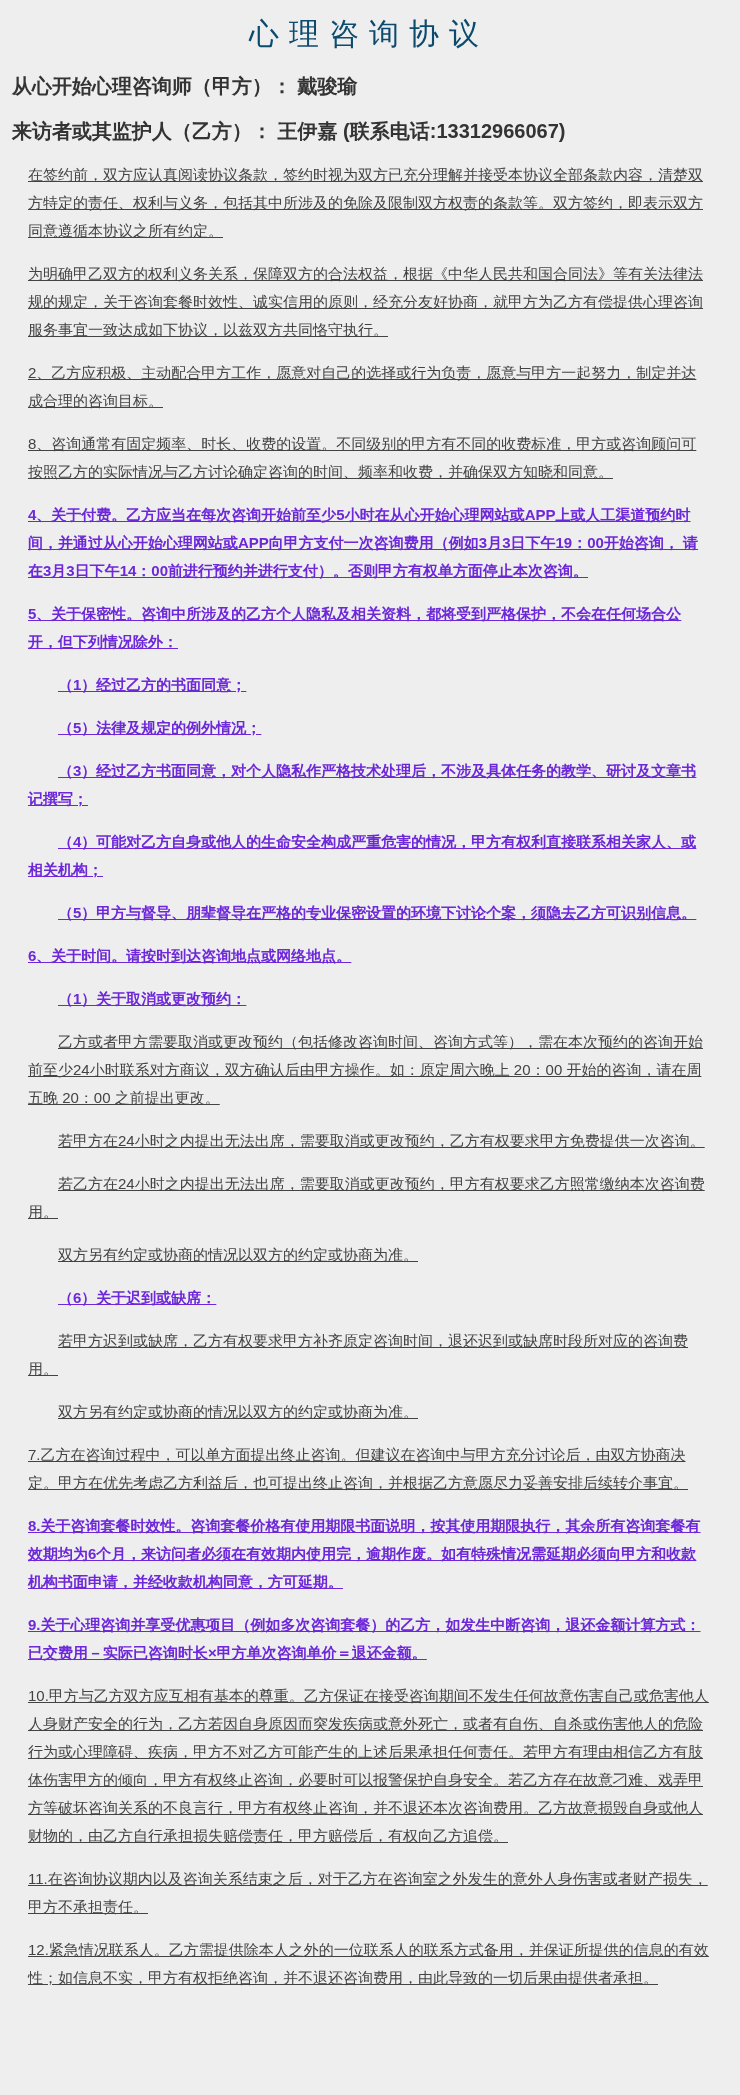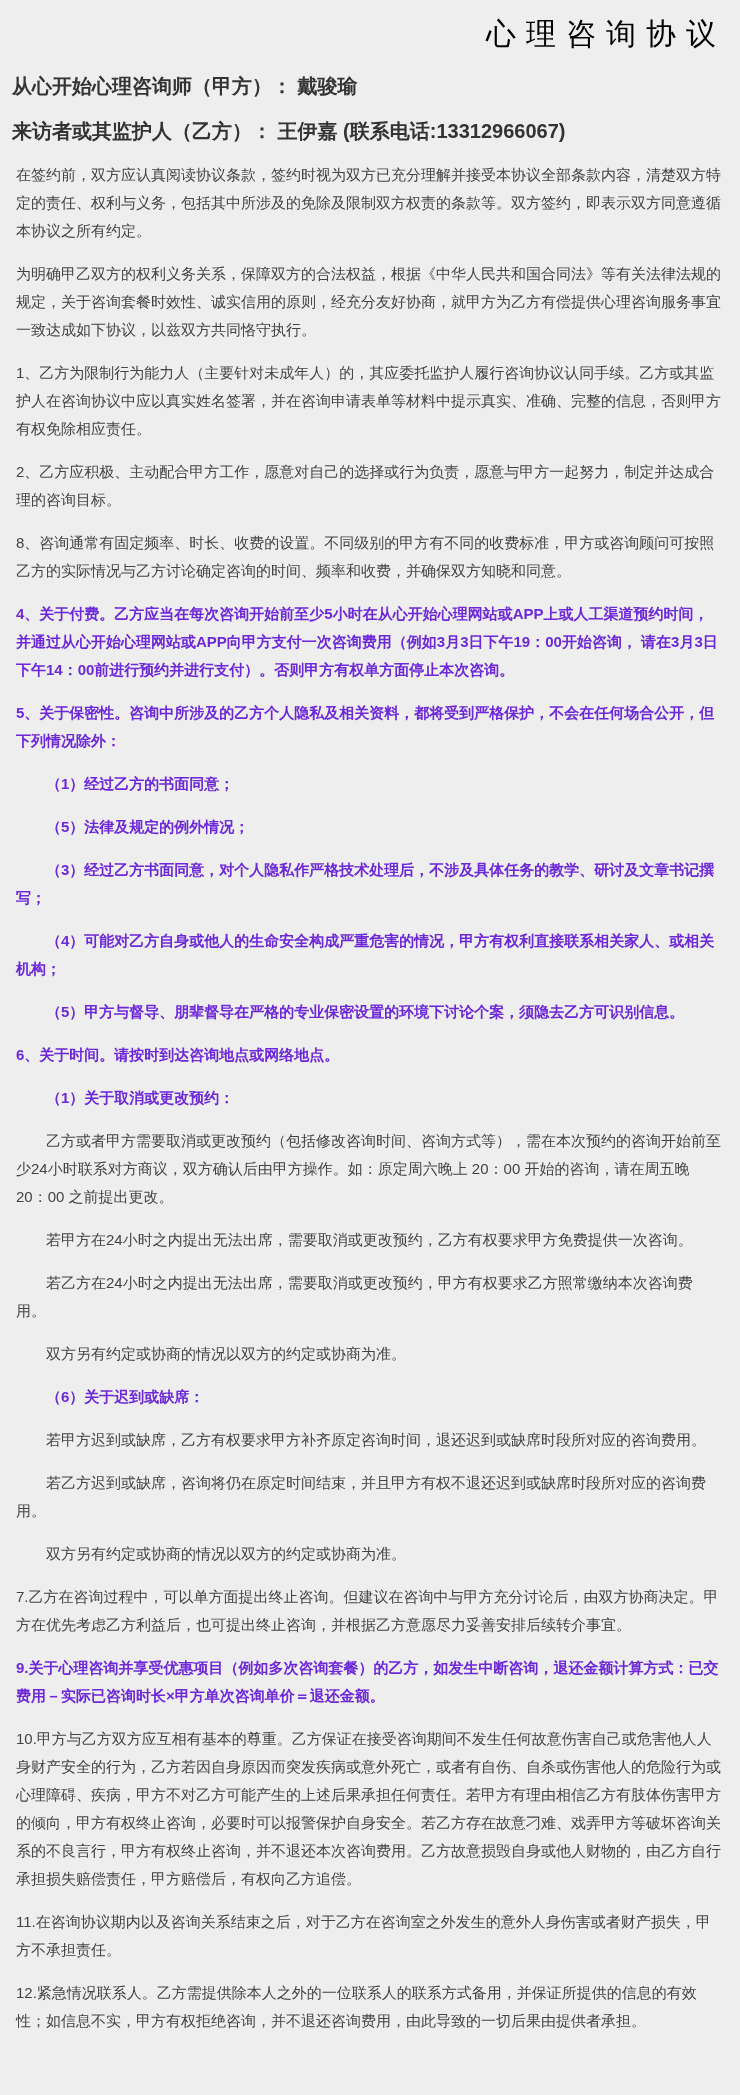--- a/index.html
+++ b/index.html
@@ -6,76 +6,76 @@
   html, body { background: #eeeeee; }
   body {
     width: 740px;
     min-height: 2095px;
     font-family: "Liberation Sans", "DejaVu Sans", sans-serif;
     color: #424242;
     margin: 0 auto;
   }
   .page { padding: 10px 14px 60px 12px; }
   .title {
-    text-align: right;
+    text-align: center;
     font-size: 30px;
     font-weight: 400;
     letter-spacing: 10px;
-    color: #000000;
+    color: #0c4a6e;
     margin: 4px 0 16px 0;
   }
   .party {
     font-size: 20px;
     font-weight: 700;
     color: #333333;
     margin: 15px 0;
     line-height: 1.5;
   }
   .para {
     font-size: 15px;
     line-height: 28px;
-    margin: 15px 4px;
+    margin: 15px 16px;
     color: #434343;
+    text-decoration: underline;
   }
   .para.bold { font-weight: 700; color: #6d28d9; }
   .para.indent { text-indent: 2em; }
 </style>
 </head>
 <body>
 
 <div class="page">
 
   <h1 class="title">心理咨询协议</h1>
 
   <div class="party">从心开始心理咨询师（甲方）： 戴骏瑜</div>
   <div class="party">来访者或其监护人（乙方）： 王伊嘉 (联系电话:13312966067)</div>
 
   <div id="clauses">
       <p class="para">在签约前，双方应认真阅读协议条款，签约时视为双方已充分理解并接受本协议全部条款内容，清楚双方特定的责任、权利与义务，包括其中所涉及的免除及限制双方权责的条款等。双方签约，即表示双方同意遵循本协议之所有约定。</p>
       <p class="para">为明确甲乙双方的权利义务关系，保障双方的合法权益，根据《中华人民共和国合同法》等有关法律法规的规定，关于咨询套餐时效性、诚实信用的原则，经充分友好协商，就甲方为乙方有偿提供心理咨询服务事宜一致达成如下协议，以兹双方共同恪守执行。</p>
-      <p class="para">1、乙方为限制行为能力人（主要针对未成年人）的，其应委托监护人履行咨询协议认同手续。乙方或其监护人在咨询协议中应以真实姓名签署，并在咨询申请表单等材料中提示真实、准确、完整的信息，否则甲方有权免除相应责任。</p>
       <p class="para">2、乙方应积极、主动配合甲方工作，愿意对自己的选择或行为负责，愿意与甲方一起努力，制定并达成合理的咨询目标。</p>
       <p class="para">8、咨询通常有固定频率、时长、收费的设置。不同级别的甲方有不同的收费标准，甲方或咨询顾问可按照乙方的实际情况与乙方讨论确定咨询的时间、频率和收费，并确保双方知晓和同意。</p>
       <p class="para bold">4、关于付费。乙方应当在每次咨询开始前至少5小时在从心开始心理网站或APP上或人工渠道预约时间，并通过从心开始心理网站或APP向甲方支付一次咨询费用（例如3月3日下午19：00开始咨询， 请在3月3日下午14：00前进行预约并进行支付）。否则甲方有权单方面停止本次咨询。</p>
       <p class="para bold">5、关于保密性。咨询中所涉及的乙方个人隐私及相关资料，都将受到严格保护，不会在任何场合公开，但下列情况除外：</p>
       <p class="para bold indent">（1）经过乙方的书面同意；</p>
       <p class="para bold indent">（5）法律及规定的例外情况；</p>
       <p class="para bold indent">（3）经过乙方书面同意，对个人隐私作严格技术处理后，不涉及具体任务的教学、研讨及文章书记撰写；</p>
       <p class="para bold indent">（4）可能对乙方自身或他人的生命安全构成严重危害的情况，甲方有权利直接联系相关家人、或相关机构；</p>
       <p class="para bold indent">（5）甲方与督导、朋辈督导在严格的专业保密设置的环境下讨论个案，须隐去乙方可识别信息。</p>
       <p class="para bold">6、关于时间。请按时到达咨询地点或网络地点。</p>
       <p class="para bold indent">（1）关于取消或更改预约：</p>
       <p class="para indent">乙方或者甲方需要取消或更改预约（包括修改咨询时间、咨询方式等），需在本次预约的咨询开始前至少24小时联系对方商议，双方确认后由甲方操作。如：原定周六晚上 20：00 开始的咨询，请在周五晚 20：00 之前提出更改。</p>
       <p class="para indent">若甲方在24小时之内提出无法出席，需要取消或更改预约，乙方有权要求甲方免费提供一次咨询。</p>
       <p class="para indent">若乙方在24小时之内提出无法出席，需要取消或更改预约，甲方有权要求乙方照常缴纳本次咨询费用。</p>
       <p class="para indent">双方另有约定或协商的情况以双方的约定或协商为准。</p>
       <p class="para bold indent">（6）关于迟到或缺席：</p>
       <p class="para indent">若甲方迟到或缺席，乙方有权要求甲方补齐原定咨询时间，退还迟到或缺席时段所对应的咨询费用。</p>
-      <p class="para indent">若乙方迟到或缺席，咨询将仍在原定时间结束，并且甲方有权不退还迟到或缺席时段所对应的咨询费用。</p>
       <p class="para indent">双方另有约定或协商的情况以双方的约定或协商为准。</p>
       <p class="para">7.乙方在咨询过程中，可以单方面提出终止咨询。但建议在咨询中与甲方充分讨论后，由双方协商决定。甲方在优先考虑乙方利益后，也可提出终止咨询，并根据乙方意愿尽力妥善安排后续转介事宜。</p>
+      <p class="para bold">8.关于咨询套餐时效性。咨询套餐价格有使用期限书面说明，按其使用期限执行，其余所有咨询套餐有效期均为6个月，来访问者必须在有效期内使用完，逾期作废。如有特殊情况需延期必须向甲方和收款机构书面申请，并经收款机构同意，方可延期。</p>
       <p class="para bold">9.关于心理咨询并享受优惠项目（例如多次咨询套餐）的乙方，如发生中断咨询，退还金额计算方式：已交费用－实际已咨询时长×甲方单次咨询单价＝退还金额。</p>
       <p class="para">10.甲方与乙方双方应互相有基本的尊重。乙方保证在接受咨询期间不发生任何故意伤害自己或危害他人人身财产安全的行为，乙方若因自身原因而突发疾病或意外死亡，或者有自伤、自杀或伤害他人的危险行为或心理障碍、疾病，甲方不对乙方可能产生的上述后果承担任何责任。若甲方有理由相信乙方有肢体伤害甲方的倾向，甲方有权终止咨询，必要时可以报警保护自身安全。若乙方存在故意刁难、戏弄甲方等破坏咨询关系的不良言行，甲方有权终止咨询，并不退还本次咨询费用。乙方故意损毁自身或他人财物的，由乙方自行承担损失赔偿责任，甲方赔偿后，有权向乙方追偿。</p>
       <p class="para">11.在咨询协议期内以及咨询关系结束之后，对于乙方在咨询室之外发生的意外人身伤害或者财产损失，甲方不承担责任。</p>
       <p class="para">12.紧急情况联系人。乙方需提供除本人之外的一位联系人的联系方式备用，并保证所提供的信息的有效性；如信息不实，甲方有权拒绝咨询，并不退还咨询费用，由此导致的一切后果由提供者承担。</p>
     </div>
 
 </div>
 
 </body></html>

